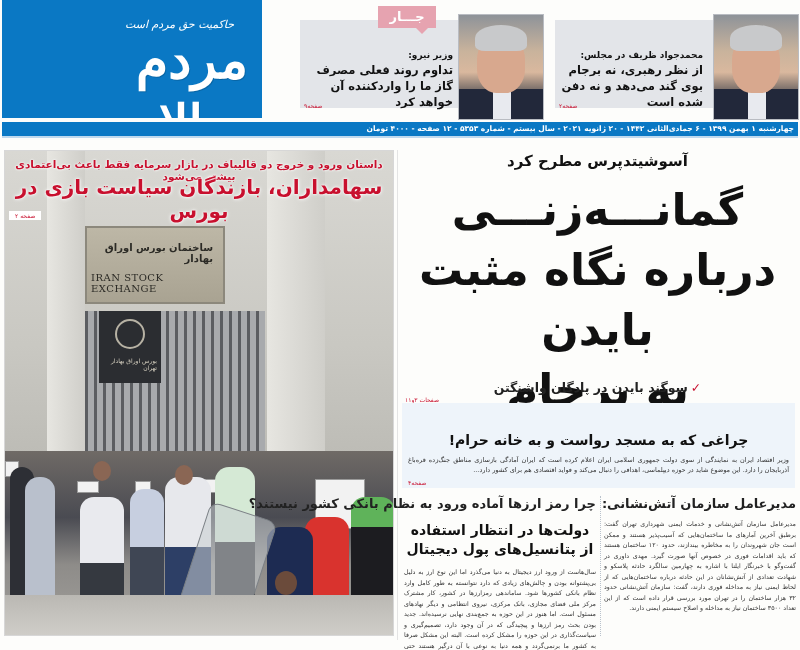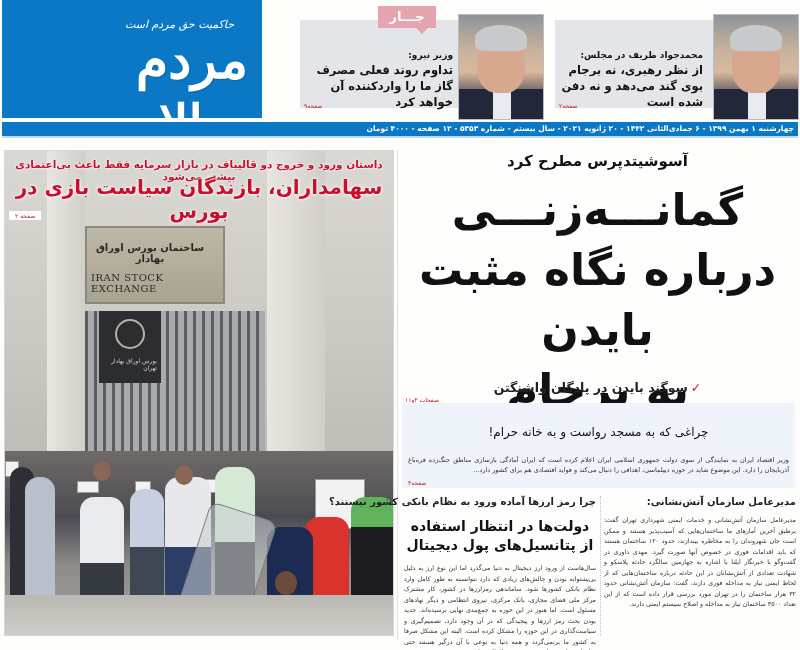--- a/index.html
+++ b/index.html
@@ -40,21 +40,21 @@
 
   
   .datebar { position: absolute; left: 2px; top: 122px; width: 796px; height: 16px; background: #0a78c4; border-bottom: 2px solid #bfd9ee; }
   .datebar span { position: absolute; right: 4px; top: 2px; color: #fff; font-size: 7.5px; font-weight: bold; white-space: nowrap; direction: rtl; margin-left: 35px; }
 
   
   .photo-story { position: absolute; left: 4px; top: 150px; width: 390px; height: 486px; border: 1px solid #d7d7d7; overflow: hidden; background: #cfcfca; }
   .building { position: absolute; inset: 0; background: linear-gradient(180deg,#d9d8d3 0%,#c9c8c2 40%,#b9b8b2 70%,#a7a6a0 100%); }
   .pillar { position: absolute; top: 0; width: 38px; height: 100%; background: linear-gradient(90deg,#e7e6e1,#cfcec9); }
   .sign { position: absolute; left: 80px; top: 75px; width: 140px; height: 78px; background: linear-gradient(180deg,#bdb7a6,#a9a392); border: 2px solid #8c887c; }
-  .sign .fa { position: absolute; right: 10px; top: 14px; font-size: 10px; color: #2b2a25; font-weight: bold; text-align: center; }
+  .sign .fa { position: absolute; right: 10px; top: 14px; font-size: 10px; color: #2b2a25; font-weight: bold; }
   .sign .en { position: absolute; left: 4px; top: 44px; font-family: "DejaVu Serif", serif; font-size: 10px; color: #2b2a25; direction: ltr; letter-spacing: 0.5px; }
   .gate { position: absolute; left: 80px; top: 160px; width: 180px; height: 150px; background: repeating-linear-gradient(90deg,#5b5d61 0 3px,#a8aaad 3px 9px); }
   .gate-panel { position: absolute; left: 94px; top: 160px; width: 62px; height: 72px; background: #2b2d31; }
   .gate-panel .emblem { position: absolute; left: 16px; top: 8px; width: 30px; height: 30px; border: 2px solid #b7b2a4; border-radius: 50%; }
   .gate-panel .cap { position: absolute; right: 4px; top: 46px; font-size: 6px; color: #d6d0c0; }
   .crowd { position: absolute; left: 0; top: 300px; width: 100%; height: 190px; background: linear-gradient(180deg,#6f6a66 0%,#4a4b52 35%,#8e8c89 60%,#a3a19d 100%); }
   .person { position: absolute; bottom: 24px; border-radius: 14px 14px 2px 2px; }
   .head { position: absolute; border-radius: 50%; background: #8a6654; }
   .placard { position: absolute; background: #f2f2f2; border: 1px solid #999; }
   .shield { position: absolute; left: 186px; top: 358px; width: 70px; height: 120px; border-radius: 10px; background: rgba(200,205,210,0.55); border: 1px solid #7c8186; transform: rotate(18deg); }
@@ -71,26 +71,26 @@
 
   
   .main-kicker { position: absolute; left: 400px; width: 395px; top: 152px; text-align: center; font-size: 15px; font-weight: bold; color: #111; }
   .main-headline { position: absolute; left: 400px; width: 395px; top: 180px; text-align: center; font-weight: bold; color: #111; font-size: 44px; line-height: 60px; letter-spacing: -1px; }
   .main-sub { position: absolute; left: 400px; width: 395px; top: 380px; text-align: center; font-size: 12.5px; font-weight: bold; color: #222; }
   .main-sub .check { color: #c8102e; margin-left: 3px; }
   .main-ref { position: absolute; left: 405px; top: 396px; font-size: 6px; color: #c8102e; }
 
   .feature { position: absolute; left: 402px; top: 403px; width: 393px; height: 85px; background: #eef4fa; }
   .feature .kicker { position: absolute; right: 10px; top: 8px; font-size: 9px; font-weight: bold; color: #222; white-space: nowrap; }
-  .feature .title { position: absolute; left: 0; right: 0; top: 22px; text-align: center; font-size: 12px; font-weight: normal; color: #111; }
+  .feature .title { position: absolute; left: 0; right: 0; top: 29px; text-align: center; font-size: 14px; font-weight: bold; color: #111; }
   .feature .body { position: absolute; right: 6px; left: 6px; top: 52px; font-size: 6.5px; color: #333; line-height: 10px; text-align: justify; }
   .feature .ref { position: absolute; left: 6px; top: 76px; font-size: 6px; color: #c8102e; }
 
   .col { position: absolute; top: 496px; width: 192px; height: 150px; }
-  .col .kicker { font-size: 10px; font-weight: bold; color: #222; text-align: right; white-space: nowrap; }
+  .col .kicker { font-size: 13px; font-weight: bold; color: #222; text-align: right; white-space: nowrap; }
   .col .title { font-size: 14px; font-weight: bold; color: #111; text-align: center; line-height: 19px; margin-top: 10px; }
   .col .body { font-size: 6.3px; color: #333; line-height: 10.5px; text-align: justify; margin-top: 8px; }
   .col-right { left: 604px; }
   .col-left { left: 404px; }
   .col-divider { position: absolute; left: 600px; top: 496px; height: 140px; border-left: 1px dotted #b9c2cc; }
   .main-divider { position: absolute; left: 397px; top: 150px; height: 490px; border-left: 1px solid #e4e4e4; }
 </style>
 </head>
 <body>
 

